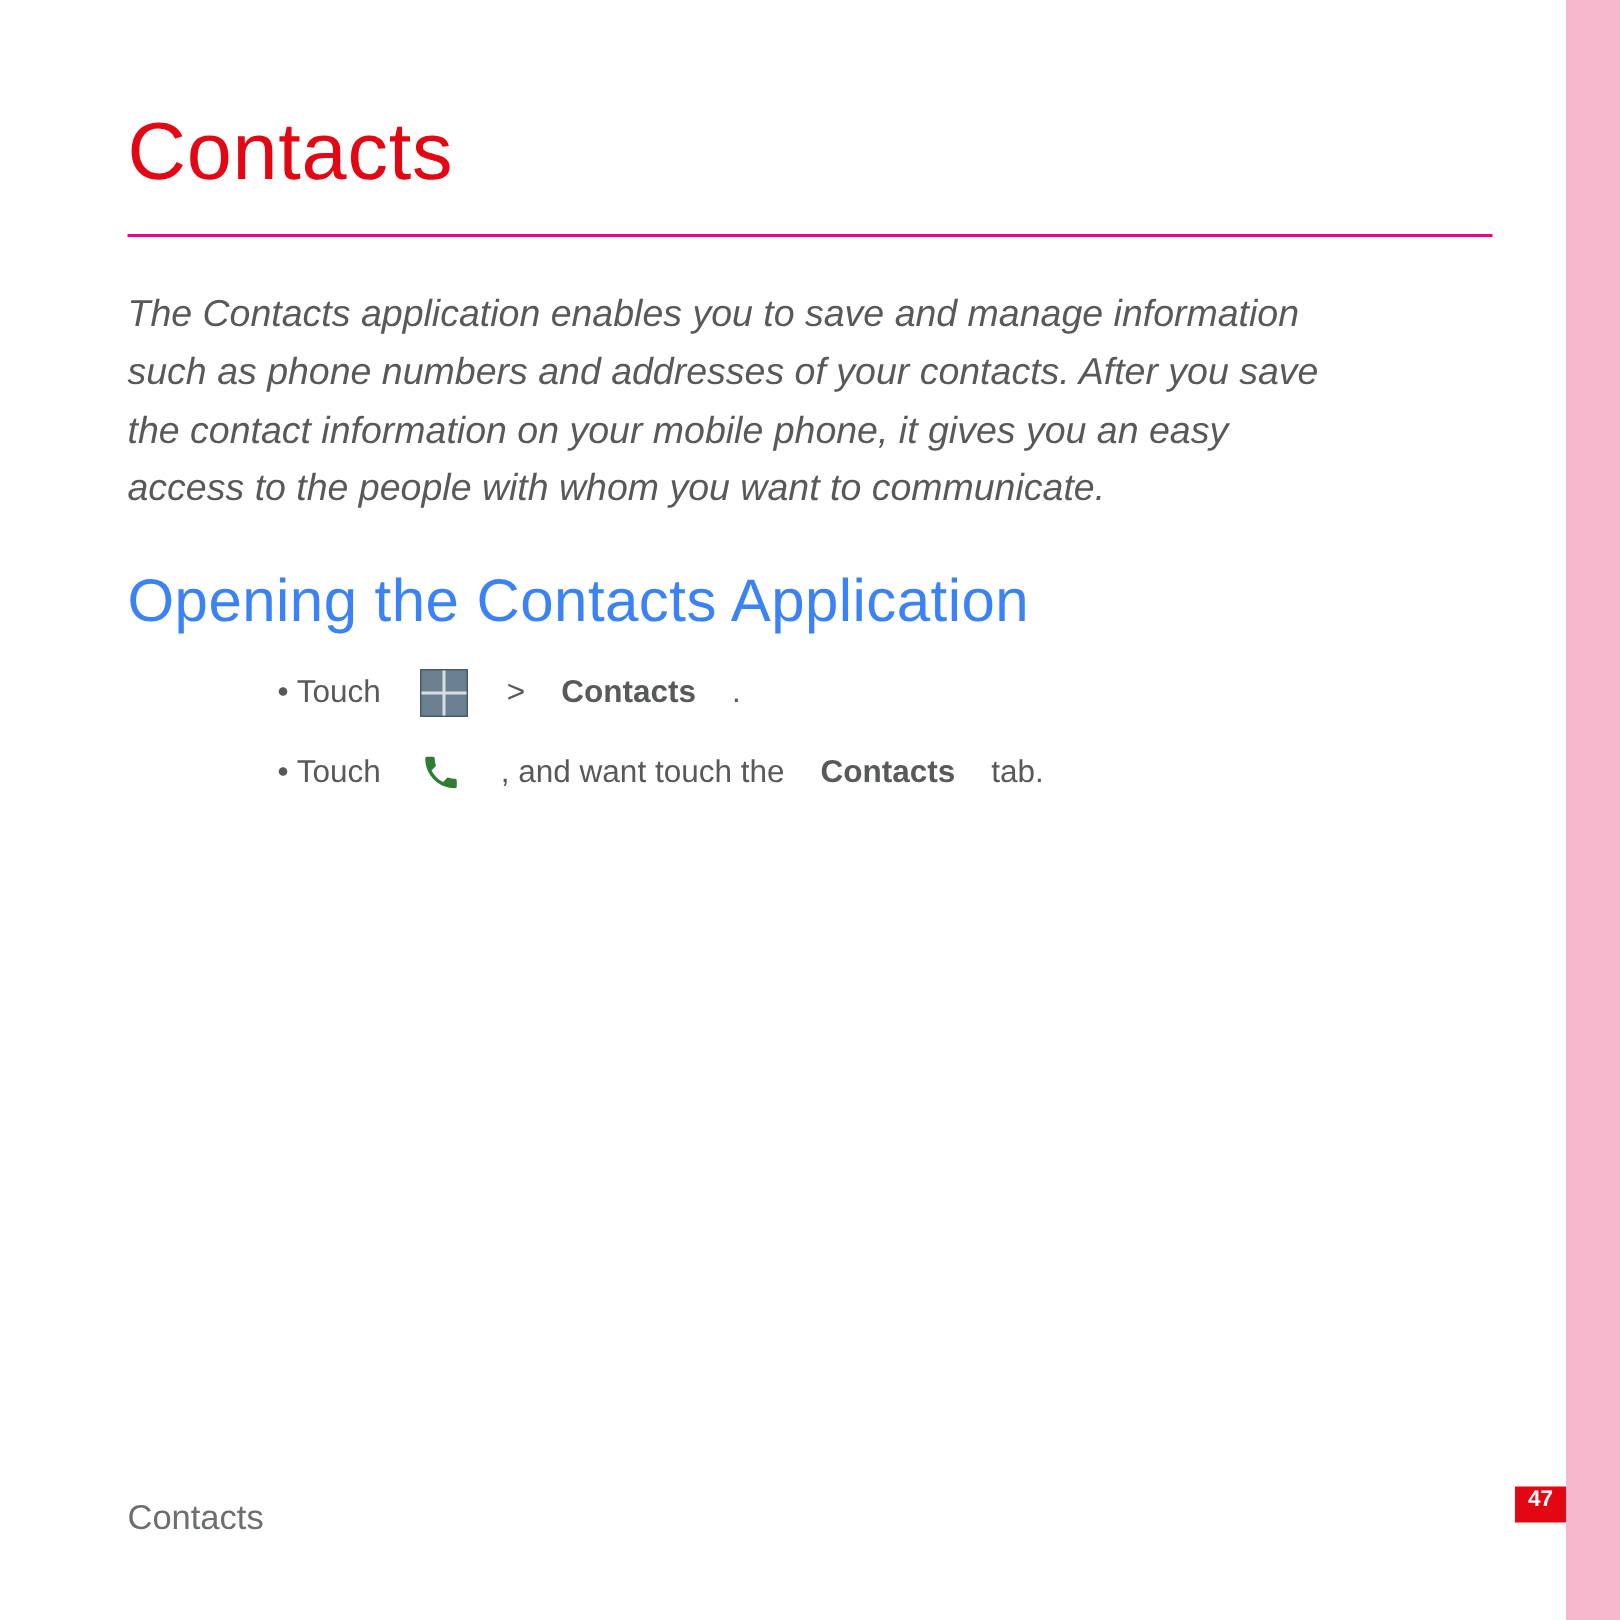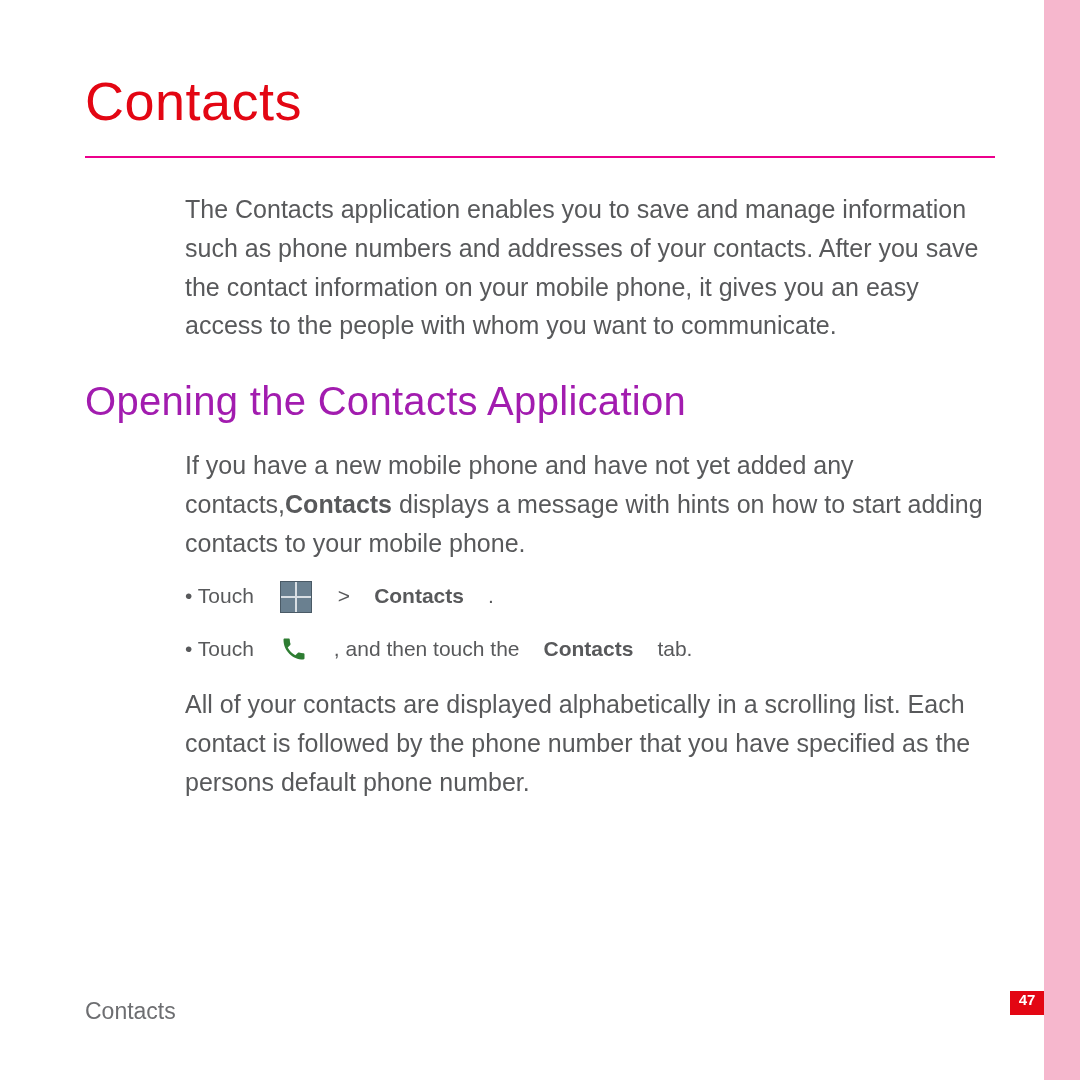--- a/index.html
+++ b/index.html
@@ -49,26 +49,26 @@
     .hr {
       border: none;
       border-top: 2px solid #ec008c;
       margin-bottom: 32px;
       width: 910px;
     }
     .intro-para {
       color: #58595b;
       font-size: 25px;
       line-height: 1.55;
-      margin-left: 100px;
       width: 805px;
       margin-bottom: 34px;
+      font-style: italic;
     }
     .section-title {
-      color: #a21caf;
+      color: #3b82f6;
       font-size: 40px;
       font-weight: normal;
       margin-bottom: 22px;
       margin-left: 0;
       letter-spacing: 0.3px;
     }
     .body-para {
       color: #58595b;
       font-size: 25px;
       line-height: 1.55;
@@ -138,40 +138,36 @@
 </div>
 
 <div class="content">
   <h1 class="chapter-title">Contacts</h1>
   <hr class="hr">
 
   <p class="intro-para">The Contacts application enables you to save and manage information such as phone numbers and addresses of your contacts. After you save the contact information on your mobile phone, it gives you an easy access to the people with whom you want to communicate.</p>
 
   <h2 class="section-title">Opening the Contacts Application</h2>
 
-  <p class="body-para">
-    <span>If you have a new mobile phone and have not yet added any contacts,</span><span class="bold">Contacts</span><span> displays a message with hints on how to start adding contacts to your mobile phone.</span>
-  </p>
 
   <div class="bullet-row">
     <span>• Touch </span>
     <span class="apps-icon"></span>
     <span> &gt; </span>
     <span class="bold">Contacts</span>
       <span>.</span>
   </div>
 
   <div class="bullet-row">
     <span>• Touch </span>
     <span class="phone-icon">
       <svg viewBox="0 0 24 24">
           <path fill="#2e7d32" d="M6.6 10.8c1.4 2.8 3.8 5.2 6.6 6.6l2.2-2.2c.3-.3.7-.4 1-.2 1.1.4 2.3.6 3.6.6.6 0 1 .4 1 1V20c0 .6-.4 1-1 1C10.6 21 3 13.4 3 4c0-.6.4-1 1-1h3.4c.6 0 1 .4 1 1 0 1.3.2 2.5.6 3.6.1.3 0 .7-.2 1l-2.2 2.2z"></path>
         </svg>
     </span>
-    <span> , and then touch the </span>
+    <span> , and want touch the </span>
     <span class="bold">Contacts</span>
       <span> tab.</span>
   </div>
 
-  <p class="body-para">All of your contacts are displayed alphabetically in a scrolling list. Each contact is followed by the phone number that you have specified as the persons default phone number.</p>
 </div>
 
 <div class="footer-chapter">Contacts</div>
 
 </body></html>

